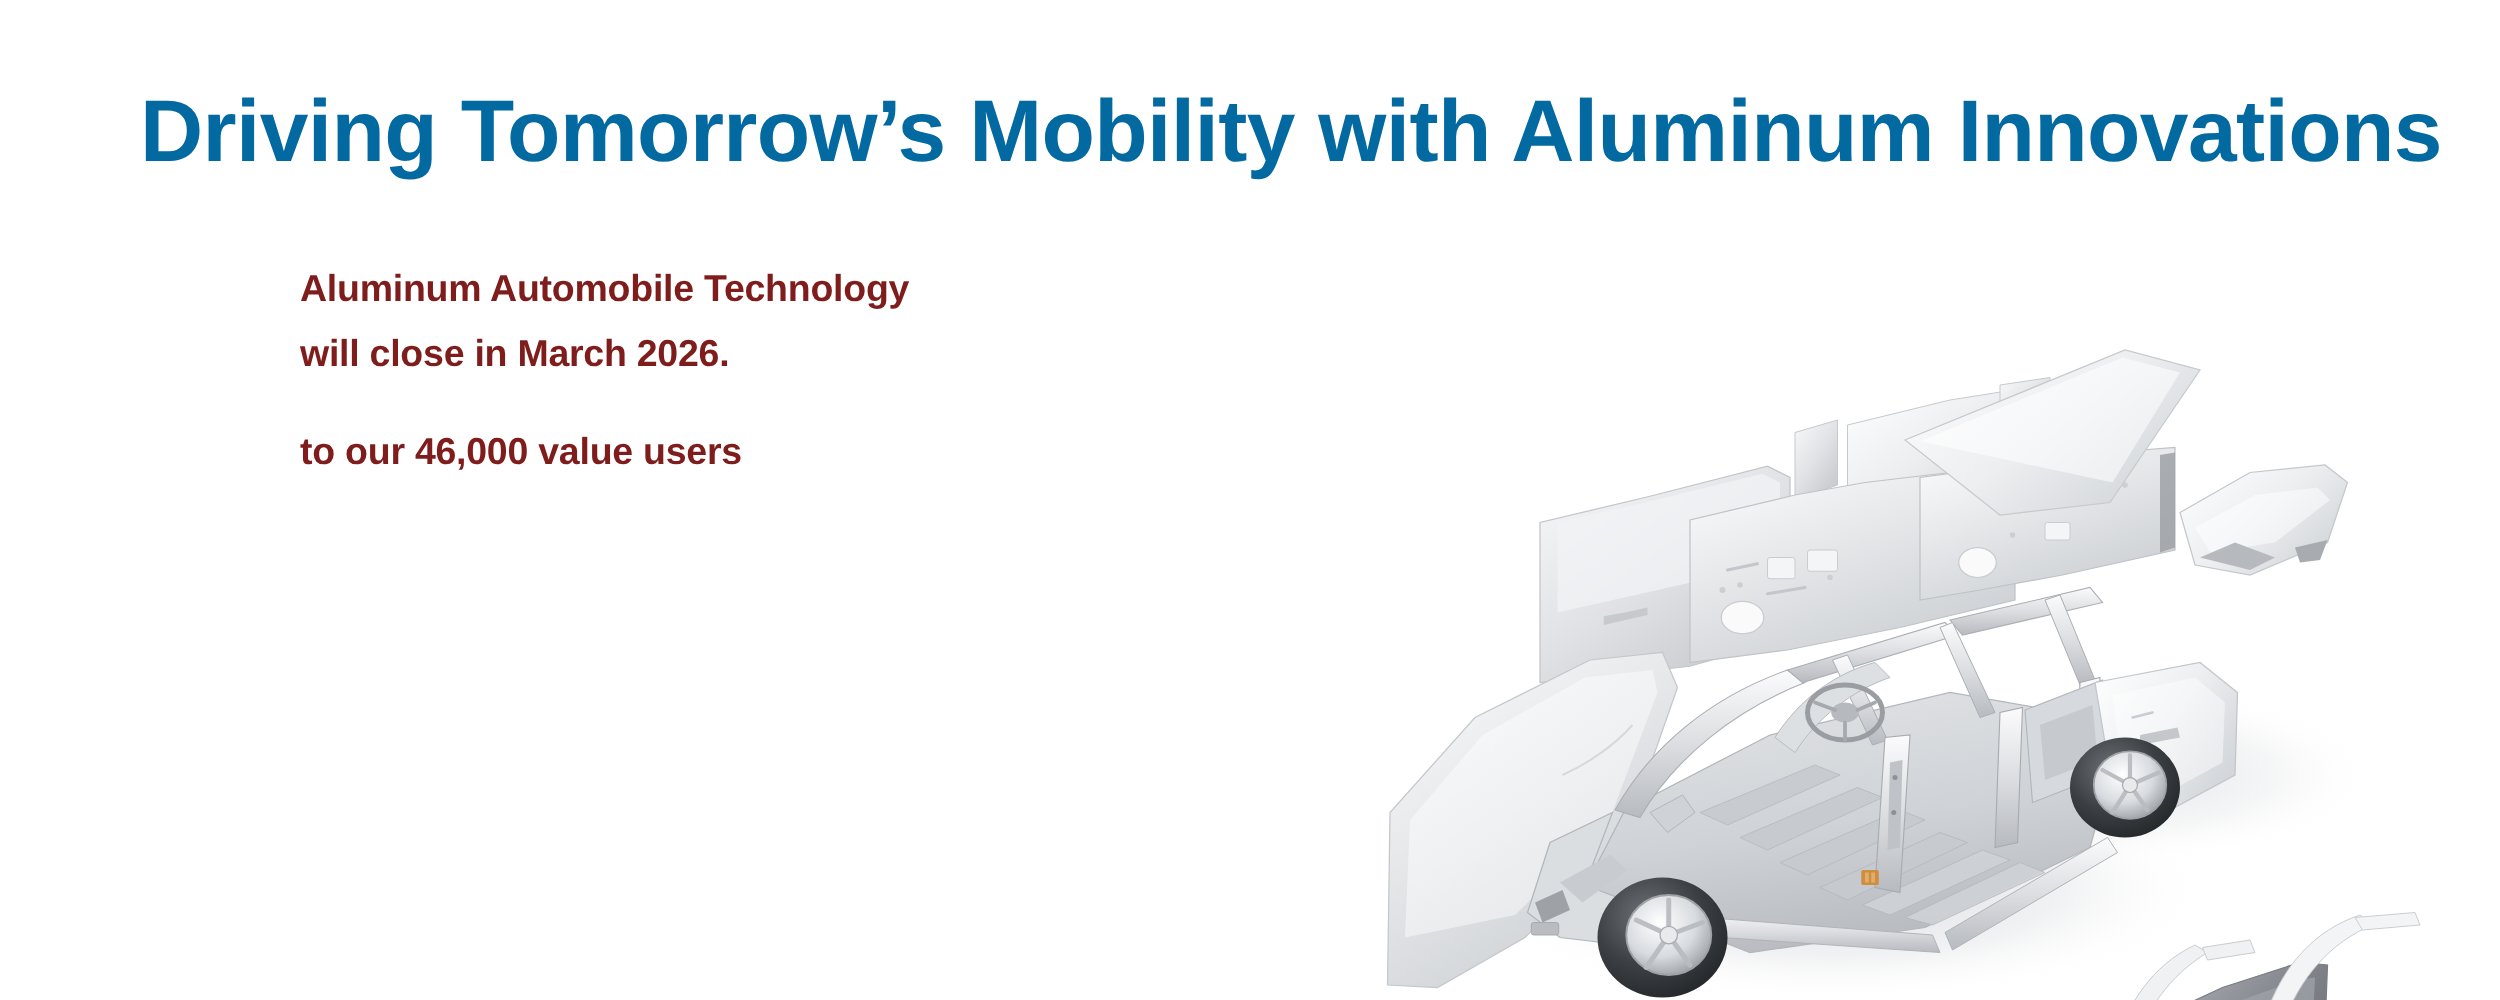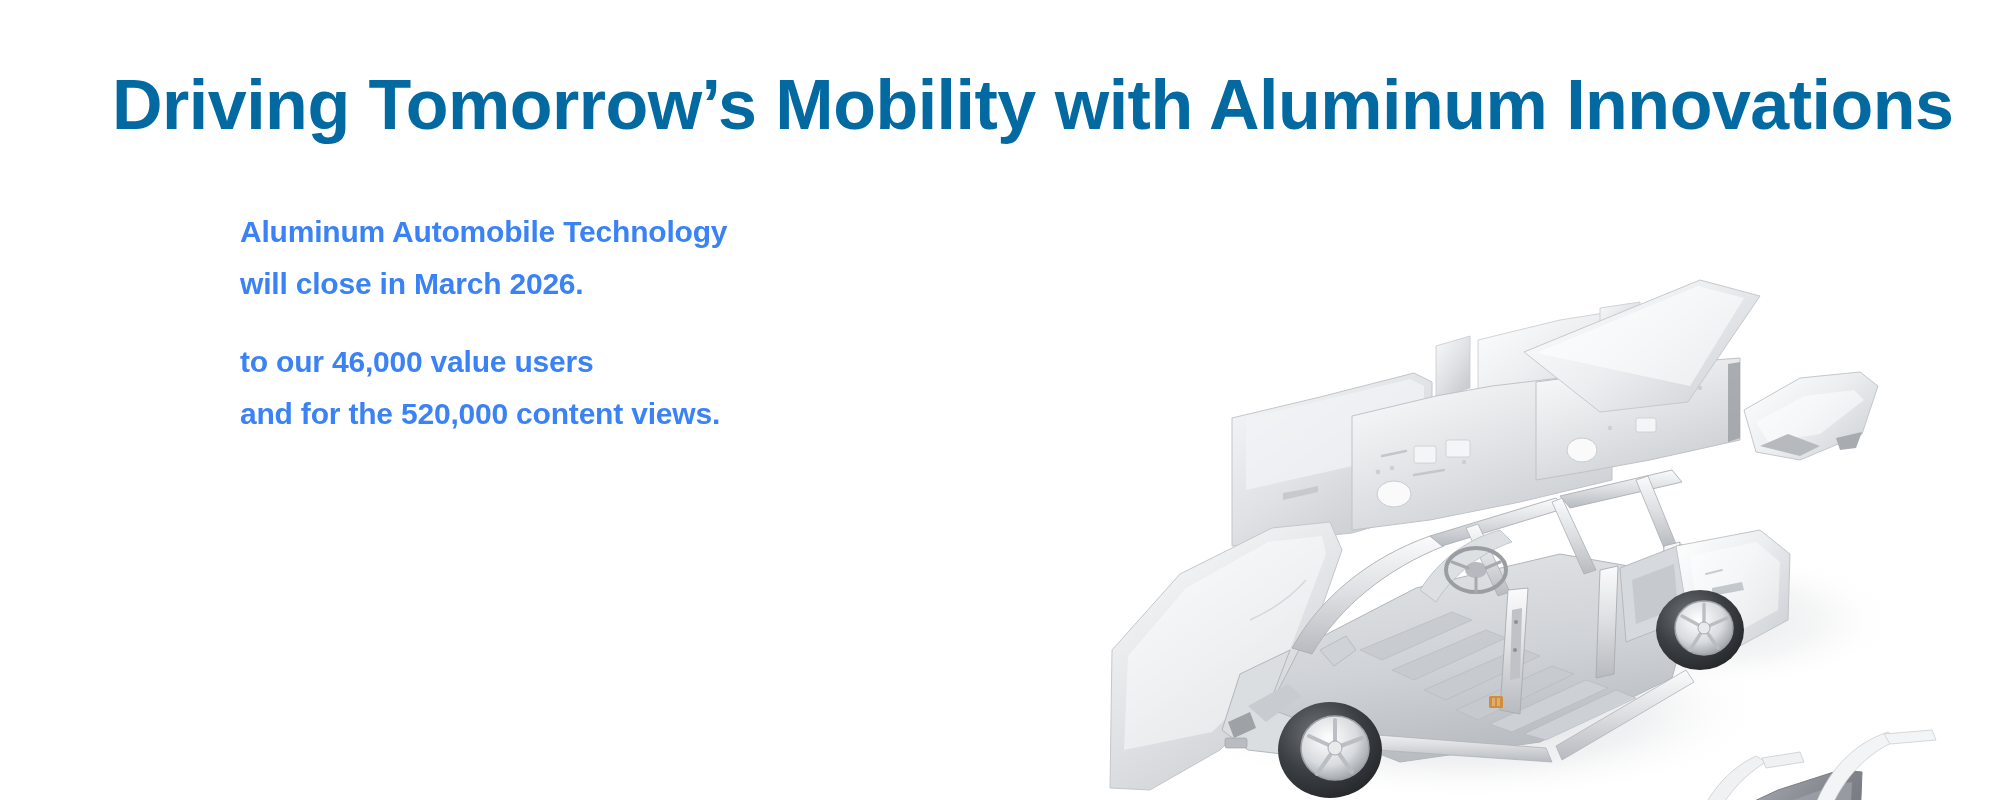--- a/index.html
+++ b/index.html
@@ -31,21 +31,21 @@
     white-space: nowrap;
     margin-top: 47px;
   }
 
   
   #message-block {
     position: absolute;
     left: 240px;
     top: 206px;
     width: 720px;
-    color: #3b82f6;
+    color: #7f1d1d;
     font-size: 30px;
     font-weight: bold;
     line-height: 52px;
     letter-spacing: -0.2px;
   }
   .msg-line {
     display: block;
     white-space: nowrap;
   }
   .msg-para { display: block; }
@@ -73,21 +73,20 @@
 
     <span class="msg-para">
       <span class="msg-line">Aluminum Automobile Technology</span>
       <span class="msg-line">will close in March 2026.</span>
     </span>
 
     <span class="gap-small"></span>
 
     <span class="msg-para">
       <span class="msg-line">to our 46,000 value users</span>
-      <span class="msg-line">and for the 520,000 content views.</span>
     </span>
 
     <span class="gap-large"></span>
 
 
   </div>
 
   <div id="car-figure">
     <svg viewBox="0 0 1000 650" xmlns="http://www.w3.org/2000/svg">
       <defs>

